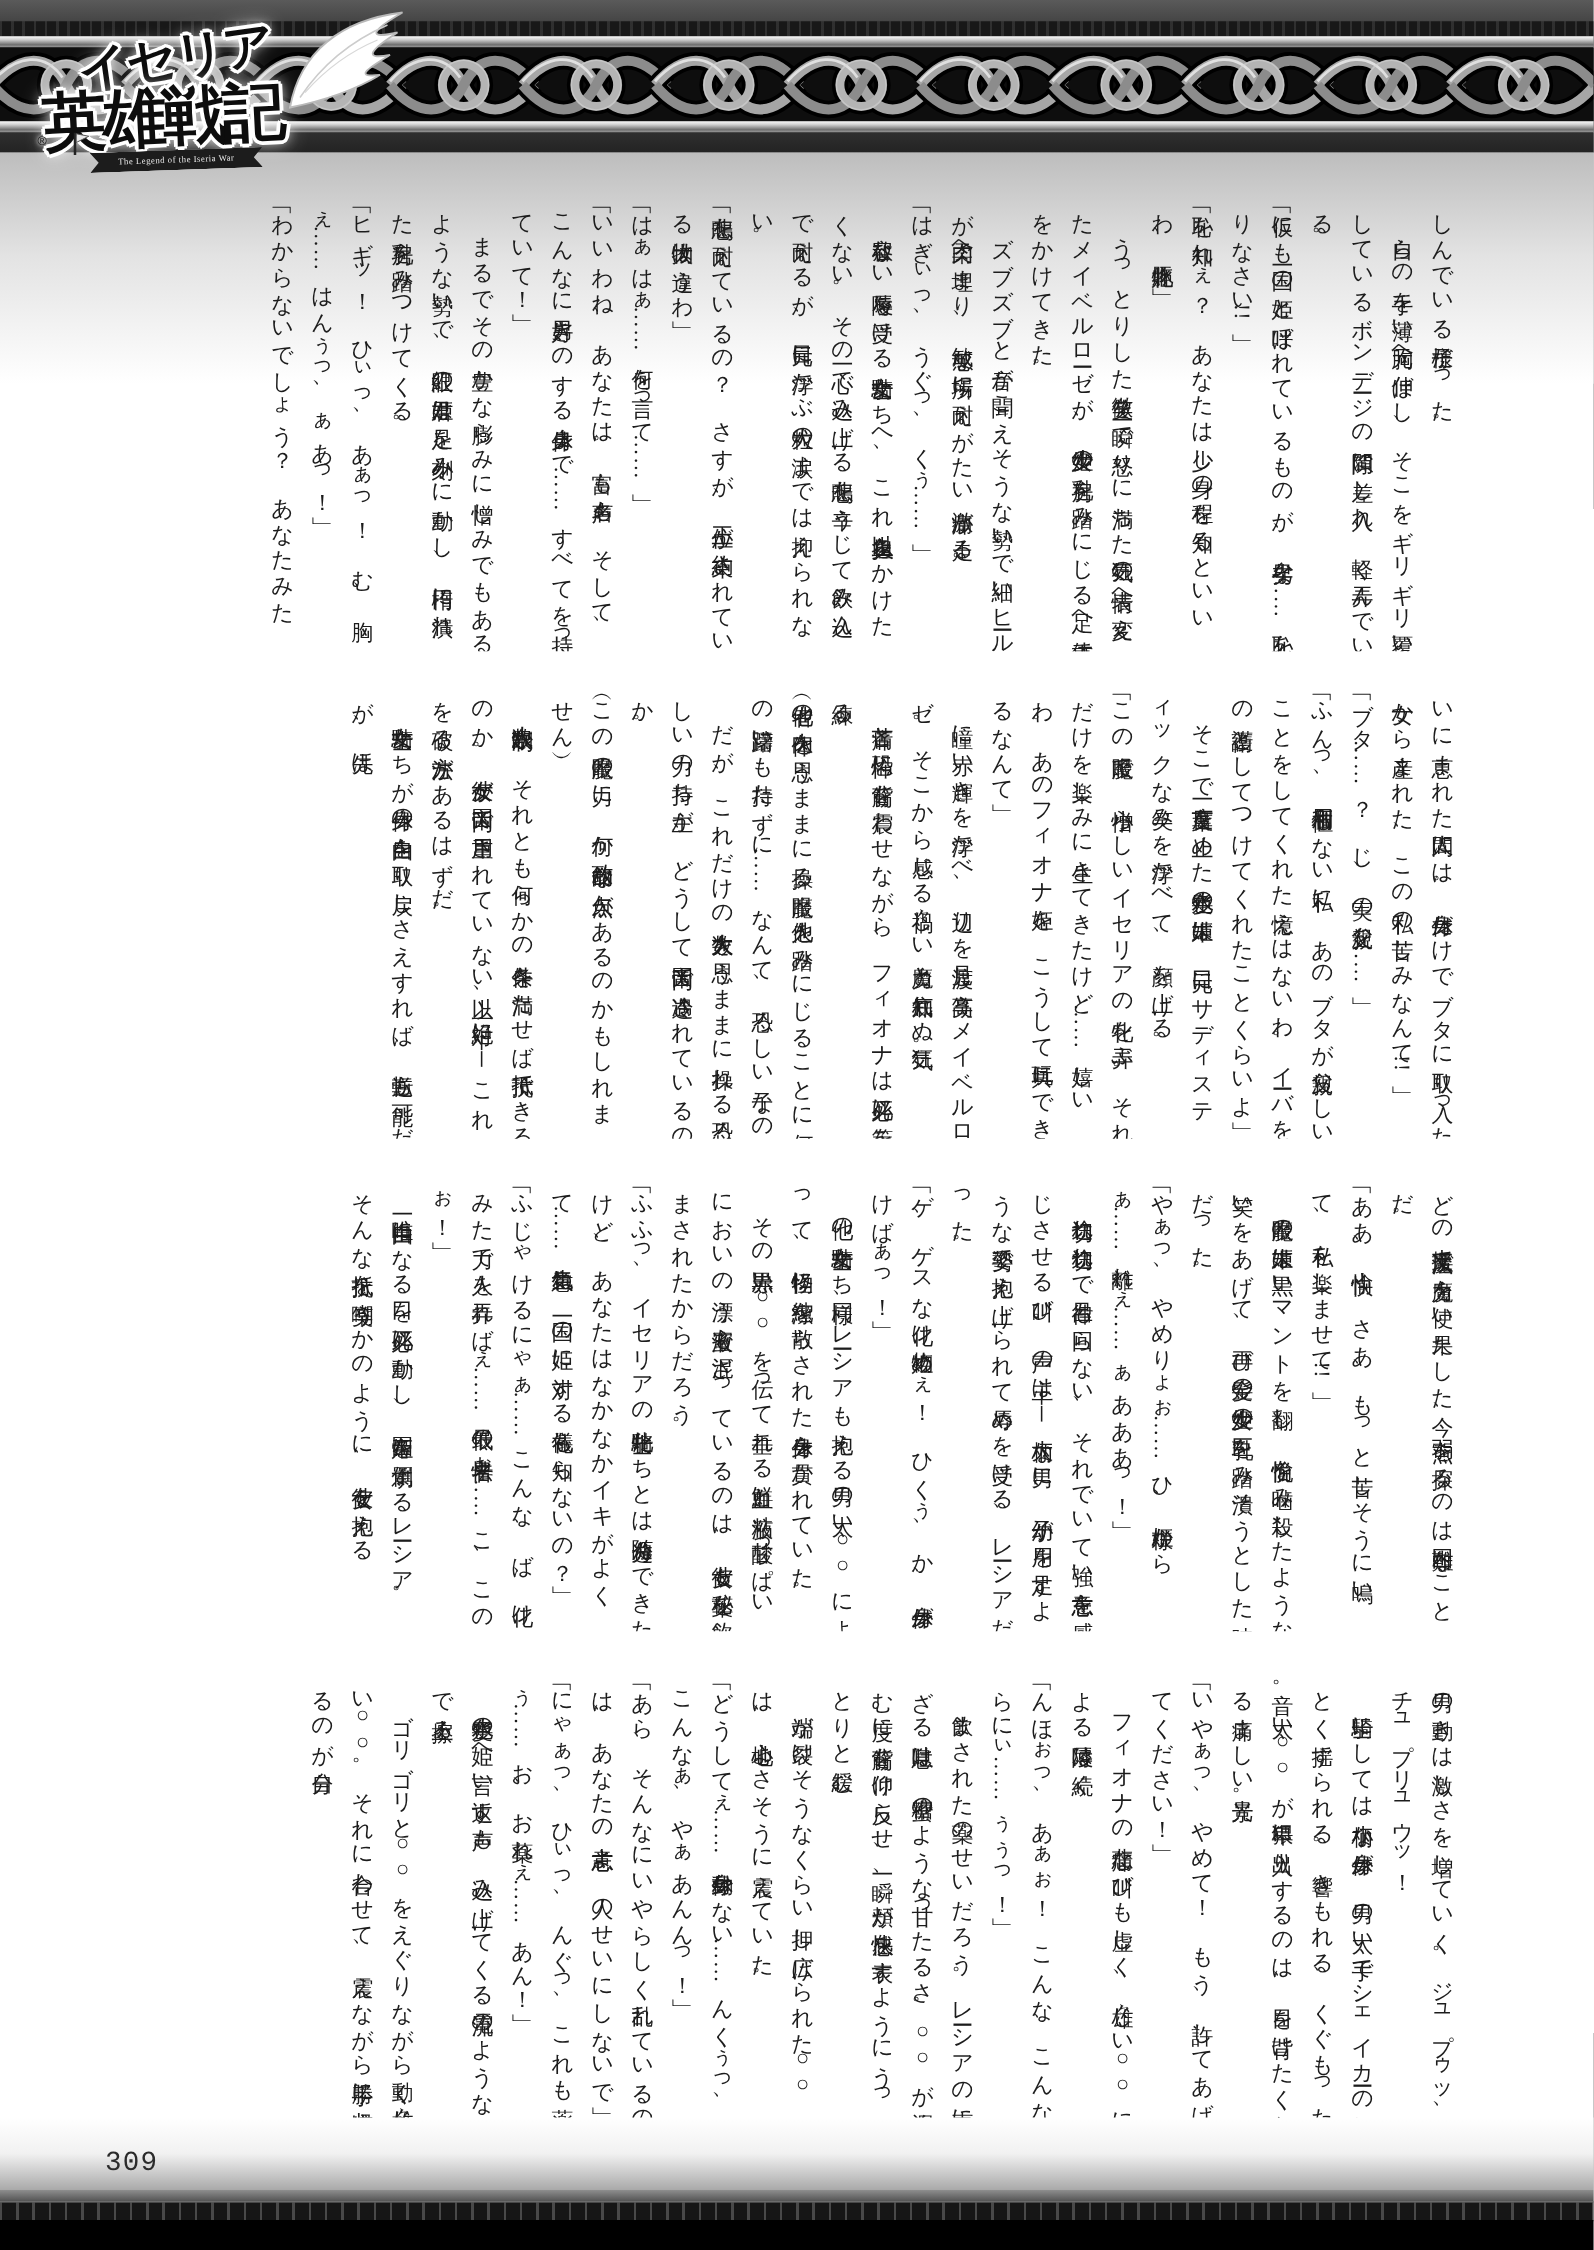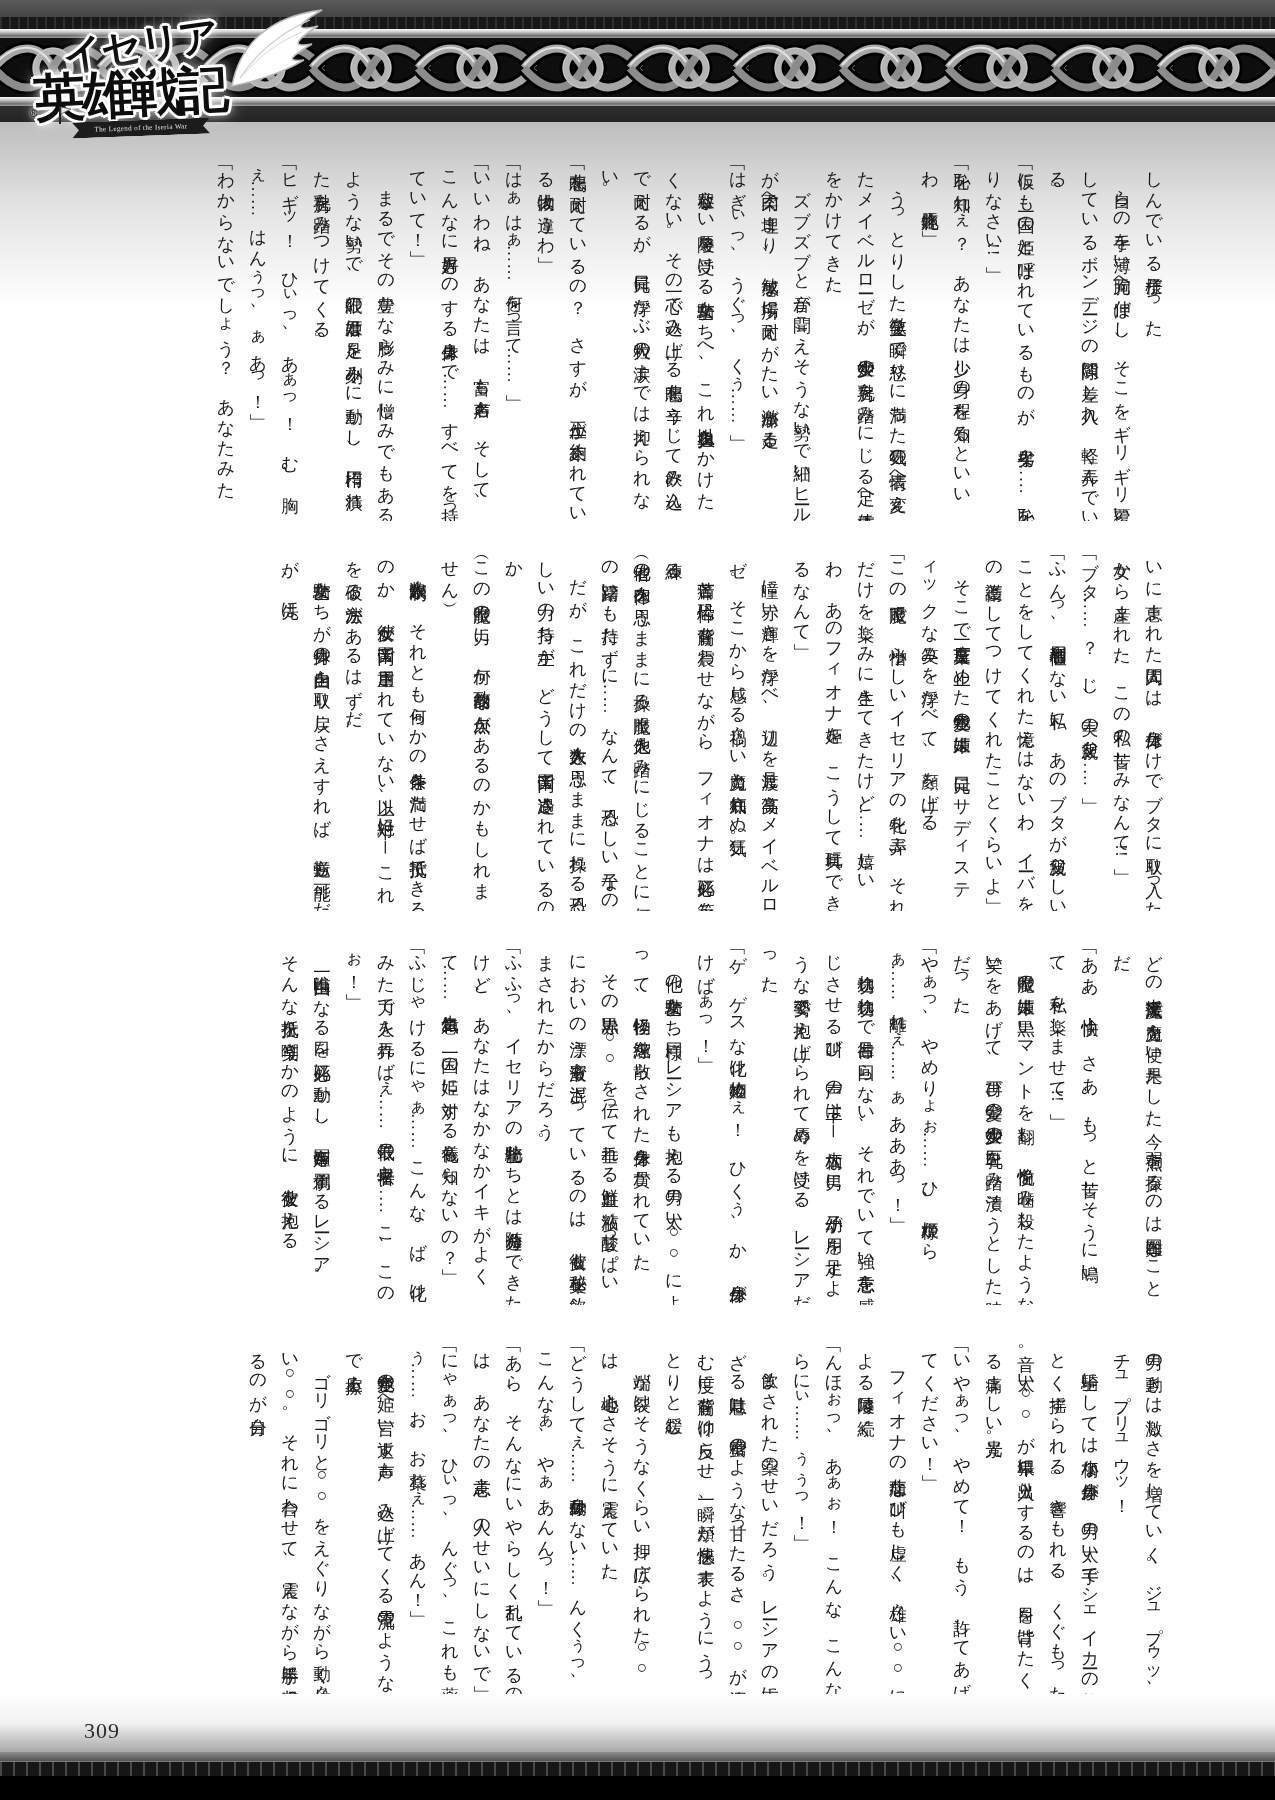--- a/index.html
+++ b/index.html
@@ -62,21 +62,21 @@
     white-space:pre-wrap;overflow:hidden;
     font-size:17.5px;line-height:32px;letter-spacing:1px;
     color:#1c1c1c;
   }
   .band.b1{top:159px;}
   .band.b2{top:549px;}
   .band.b3{top:943px;}
   .band.b4{top:1341px;}
   
   .page-number{position:absolute;top:1718px;left:84px;
-    font-family:Liberation Serif, serif;
+    font-family:Liberation Mono, monospace;
     font-size:22px;letter-spacing:1px;color:#2b2b2b;}
 </style>
 </head>
 <body>
 
 <div class="page">
 
   <div class="banner">
     <div class="grain"></div>
     <div class="silver-bar top"></div>

